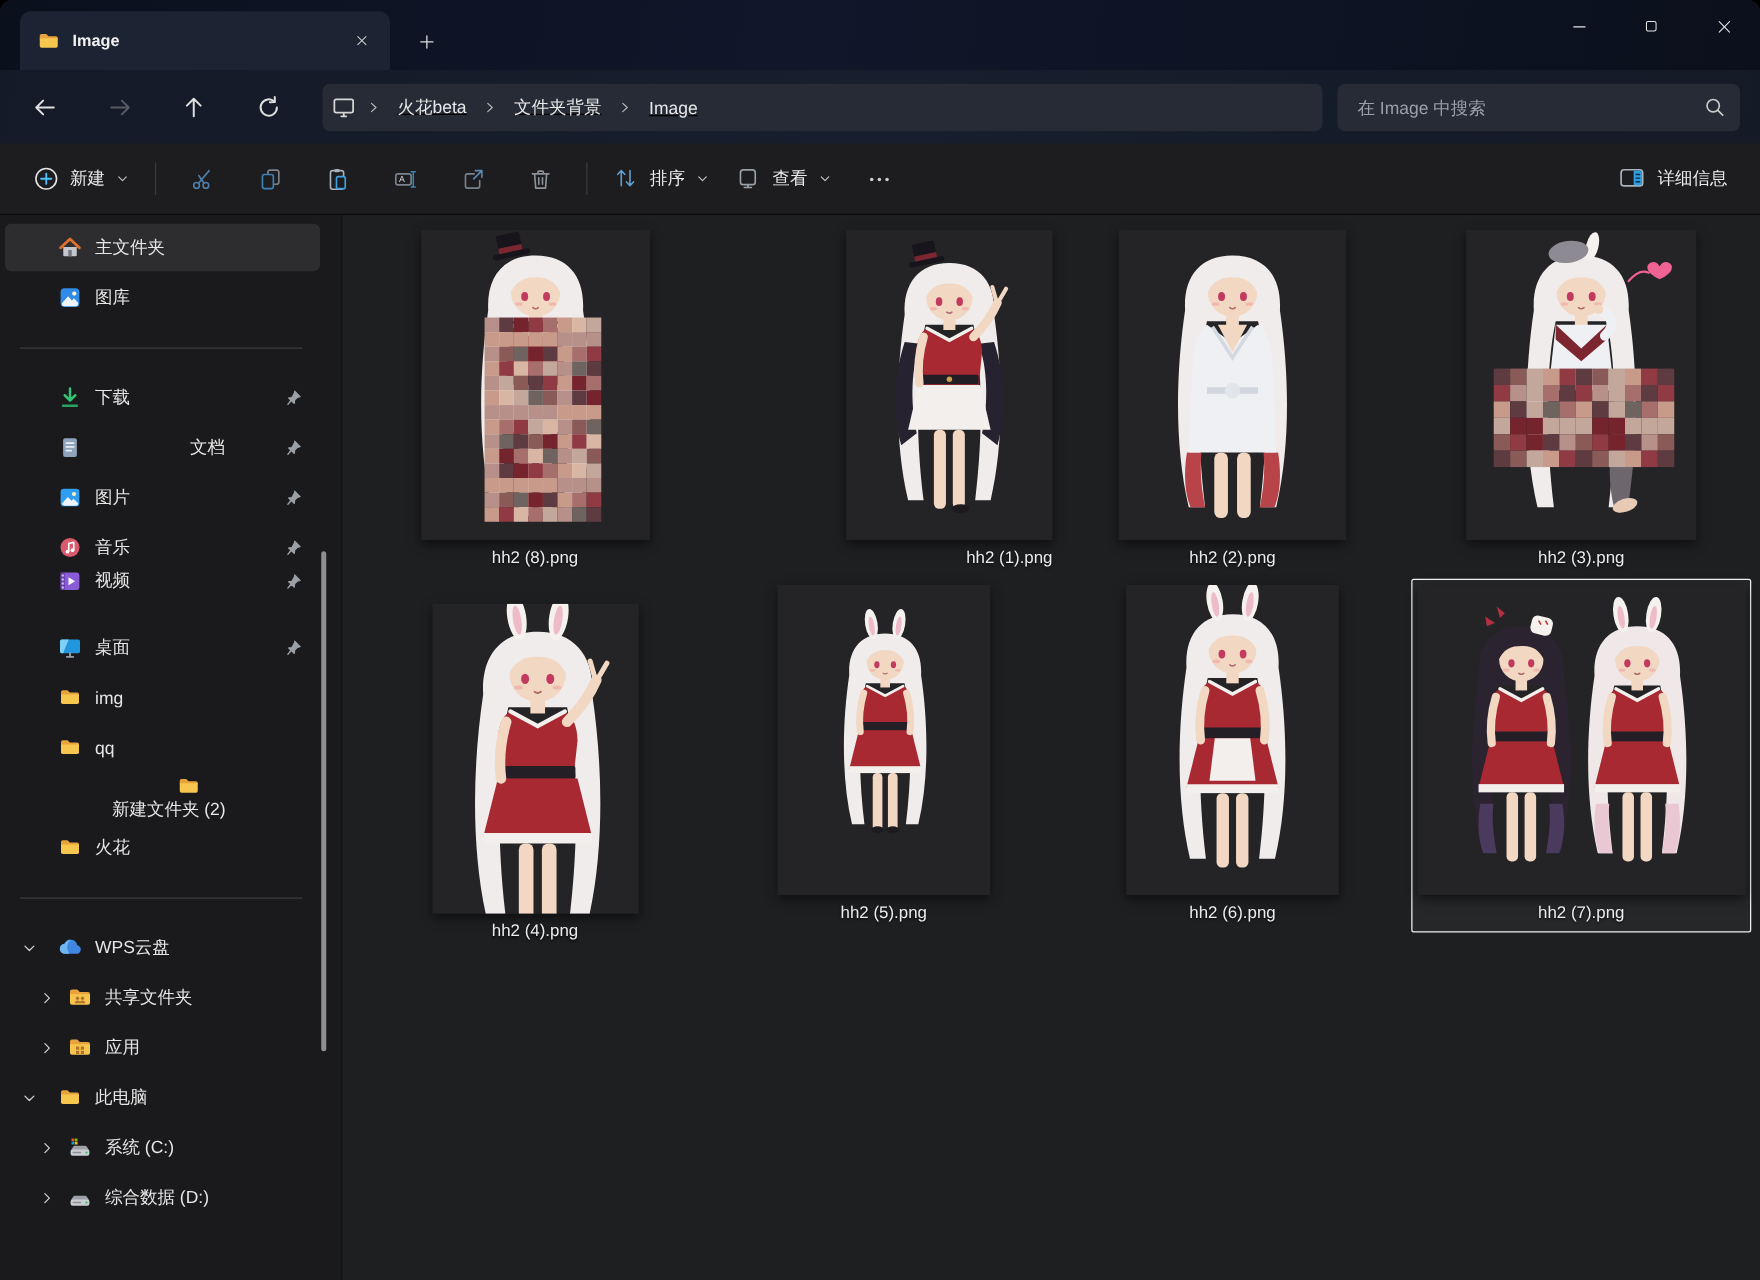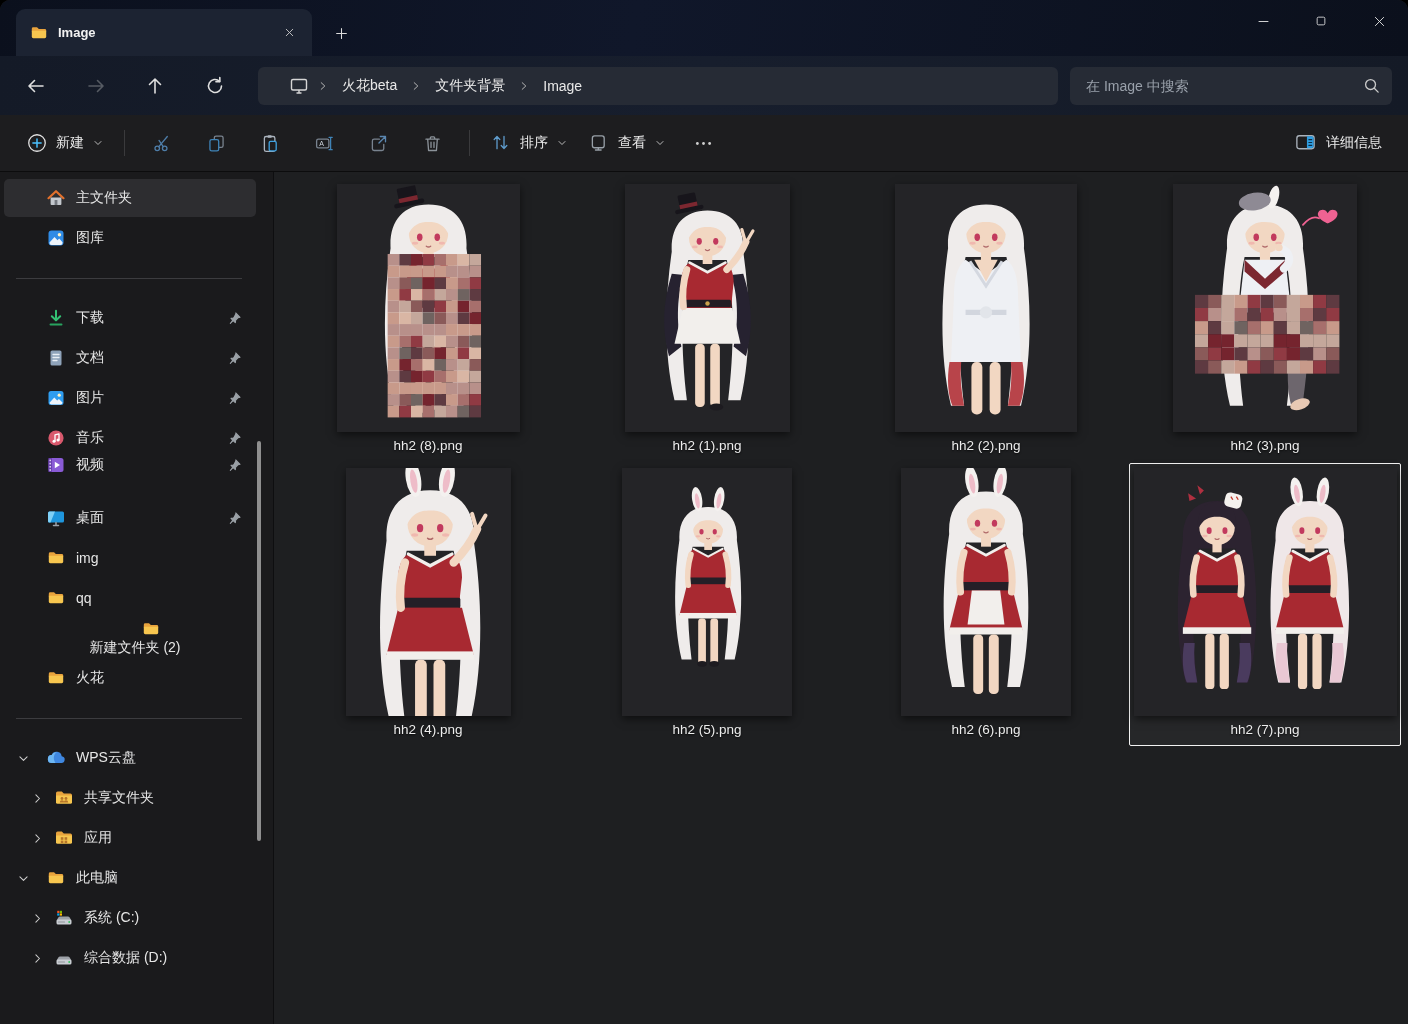--- a/index.html
+++ b/index.html
@@ -11,21 +11,21 @@
   .tab{position:absolute;left:16px;top:9px;width:296px;height:47px;background:#1c2332;border-radius:9px 9px 0 0;display:flex;align-items:center;padding:0 10px 0 14px;}
   .tab .ticon{width:18px;height:18px;margin-right:10px;flex:none;}
   .tab .tlabel{color:#f2f2f2;font-size:13px;font-weight:bold;flex:1;}
   .tab .tclose{width:26px;height:26px;display:flex;align-items:center;justify-content:center;border-radius:5px;}
   .newtab{position:absolute;left:328px;top:20px;width:26px;height:26px;display:flex;align-items:center;justify-content:center;border-radius:5px;}
   .wincontrols{position:absolute;right:0;top:0;height:42px;display:flex;}
   .wbtn{width:58px;height:42px;display:flex;align-items:center;justify-content:center;}
   
   .navbar{position:absolute;left:0;top:56px;width:1408px;height:59px;background:linear-gradient(100deg,#141a27 0%,#171e2d 50%,#141a26 100%);}
   .navbtn{position:absolute;top:14px;width:32px;height:32px;display:flex;align-items:center;justify-content:center;border-radius:5px;}
-  .addressbar{position:absolute;left:258px;top:11px;width:800px;height:38px;background:#262b35;border-radius:6px;display:flex;align-items:center;padding:0 24px;}
+  .addressbar{position:absolute;left:258px;top:11px;width:800px;height:38px;background:#262b35;border-radius:6px;display:flex;align-items:center;padding:0 0;text-decoration:underline;}
   .crumb{color:#e8e8e8;font-size:14px;padding:4px 8px;border-radius:4px;white-space:nowrap;}
   .crumbchev{width:18px;height:18px;display:flex;align-items:center;justify-content:center;margin:0 2px;}
   .crumbicon{width:22px;height:22px;display:flex;align-items:center;justify-content:center;margin:0 2px 0 6px;}
   .searchbox{position:absolute;left:1070px;top:11px;width:322px;height:38px;background:#262b35;border-radius:6px;display:flex;align-items:center;padding:0 10px 0 14px;}
   .searchbox input{flex:1;background:transparent;border:none;outline:none;color:#86efac;font-size:14px;font-family:inherit;}
   .searchbox input::placeholder{color:#99a0aa;}
   
   .cmdbar{position:absolute;left:0;top:115px;width:1408px;height:57px;background:#1d1d1f;border-bottom:1px solid #0c0c0d;display:flex;align-items:center;}
   .cbtn{height:36px;display:flex;align-items:center;justify-content:center;border-radius:5px;color:#eaeaea;font-size:14px;gap:8px;padding:0 10px;}
   .cicon{width:36px;height:36px;display:flex;align-items:center;justify-content:center;border-radius:5px;margin:0 9px;}
@@ -288,21 +288,21 @@
               <path d="M4.5,16.5 H15.5" stroke="#28a35f" stroke-width="2" fill="none" stroke-linecap="round" stroke-linejoin="round"></path>
             </svg>
           </span>
           <span class="slabel">下载</span>
           <span class="spin">
             <svg viewBox="0 0 20 20" width="15" height="15">
               <path d="M11.6,2.6 L17.4,8.4 L14.6,9.1 L11.6,12.1 L11.1,15.6 L8.2,12.7 L4.4,16.5 M8.2,12.7 L5.3,9.8 L8.9,9.4 L11.9,6.4 Z" stroke="#9aa0a6" stroke-width="1.4" fill="#9aa0a6" stroke-linecap="round" stroke-linejoin="round"></path>
             </svg>
           </span>
         </div>
-        <div class="srow" style="top: 167px;">
+        <div class="srow" style="top: 167px; text-align: center;">
           <span class="sicon" style="margin-left:42px">
             <svg viewBox="0 0 20 20" width="20" height="20">
               <rect x="4.5" y="2.5" width="11" height="15" rx="1.6" fill="#8fa3ba"></rect>
               <path d="M7,6.5 h6 M7,9.5 h6 M7,12.5 h4" stroke="#e8edf4" stroke-width="1.3" fill="none" stroke-linecap="round" stroke-linejoin="round"></path>
             </svg>
           </span>
           <span class="slabel">文档</span>
           <span class="spin">
             <svg viewBox="0 0 20 20" width="15" height="15">
               <path d="M11.6,2.6 L17.4,8.4 L14.6,9.1 L11.6,12.1 L11.1,15.6 L8.2,12.7 L4.4,16.5 M8.2,12.7 L5.3,9.8 L8.9,9.4 L11.9,6.4 Z" stroke="#9aa0a6" stroke-width="1.4" fill="#9aa0a6" stroke-linecap="round" stroke-linejoin="round"></path>
@@ -648,21 +648,21 @@
               <rect x="88" y="152" width="8" height="8" fill="#5e3a41"></rect>
               <g transform="rotate(-12 46 12)">
                 <rect x="40" y="2" width="13" height="11" rx="1" fill="#17151b"></rect>
                 <rect x="36" y="12" width="21" height="3" rx="1.5" fill="#17151b"></rect>
                 <rect x="40" y="9" width="13" height="3" fill="#7c2730"></rect>
               </g>
             </svg>
           </div>
           <div class="fname">hh2 (8).png</div>
         </div>
-        <div class="tile" style="left: 297px; top: 7px;">
+        <div class="tile" style="left: 297px; top: 7px; align-items: flex-end;">
           <div class="thumb" style="width: 165px;">
             <svg viewBox="0 0 120 170" preserveAspectRatio="xMidYMid meet">
               <path d="M60,14 C42,14 33,26 34,44 C29,78 28,118 36,152 L45,152 C40,112 41,72 46,50 L74,50 C79,72 80,112 75,152 L84,152 C92,118 91,78 86,44 C87,26 78,14 60,14 Z" fill="#efeceb"></path>
               <path d="M34,60 C27,82 27,102 32,120 L41,113 C37,95 38,74 43,61 Z" fill="#262230"></path>
               <path d="M86,60 C93,82 93,102 88,120 L79,113 C83,95 82,74 77,61 Z" fill="#262230"></path>
               <circle cx="60" cy="34" r="13.5" fill="#f2d7c2"></circle>
               <ellipse cx="54" cy="36.5" rx="1.9" ry="2.5" fill="#c23a5e"></ellipse>
               <ellipse cx="66" cy="36.5" rx="1.9" ry="2.5" fill="#c23a5e"></ellipse>
               <ellipse cx="50.8" cy="40.6" rx="2.1" ry="1" fill="#f0b3ab" opacity=".85"></ellipse>
               <ellipse cx="69.2" cy="40.6" rx="2.1" ry="1" fill="#f0b3ab" opacity=".85"></ellipse>
@@ -801,21 +801,21 @@
               <g>
                 <ellipse cx="66" cy="9" rx="3.4" ry="8" fill="#f4f1ef" transform="rotate(14 66 9)"></ellipse>
                 <ellipse cx="53" cy="12" rx="11" ry="6" fill="#8e8a94" transform="rotate(-8 53 12)"></ellipse>
               </g>
               <path d="M103,20 c-2,-4.5 -8.5,-2 -6.3,2.2 c1.2,2.6 6.3,4.8 6.3,4.8 c0,0 5.1,-2.2 6.3,-4.8 c2.2,-4.2 -4.3,-6.7 -6.3,-2.2 Z" fill="#ef6292"></path>
               <path d="M86,28 q6,-7 11,-4.5" stroke="#ef6292" stroke-width="1.2" fill="none" stroke-linecap="round"></path>
             </svg>
           </div>
           <div class="fname">hh2 (3).png</div>
         </div>
-        <div class="tile" style="left: 18px; top: 291px;">
+        <div class="tile" style="left: 18px; top: 306px;">
           <div class="thumb" style="width: 165px;">
             <svg viewBox="0 0 120 170" preserveAspectRatio="xMidYMid meet">
               <g transform="translate(-12,-6) scale(1.22)">
                 <path d="M60,14 C42,14 33,26 34,44 C29,78 28,118 36,152 L45,152 C40,112 41,72 46,50 L74,50 C79,72 80,112 75,152 L84,152 C92,118 91,78 86,44 C87,26 78,14 60,14 Z" fill="#efeceb"></path>
                 <circle cx="60" cy="34" r="13.5" fill="#f2d7c2"></circle>
                 <ellipse cx="54" cy="36.5" rx="1.9" ry="2.5" fill="#c23a5e"></ellipse>
                 <ellipse cx="66" cy="36.5" rx="1.9" ry="2.5" fill="#c23a5e"></ellipse>
                 <ellipse cx="50.8" cy="40.6" rx="2.1" ry="1" fill="#f0b3ab" opacity=".85"></ellipse>
                 <ellipse cx="69.2" cy="40.6" rx="2.1" ry="1" fill="#f0b3ab" opacity=".85"></ellipse>
                 <path d="M58.5,42.6 q1.5,1.2 3,0" stroke="#b06a6a" stroke-width="0.9" fill="none" stroke-linecap="round"></path>

